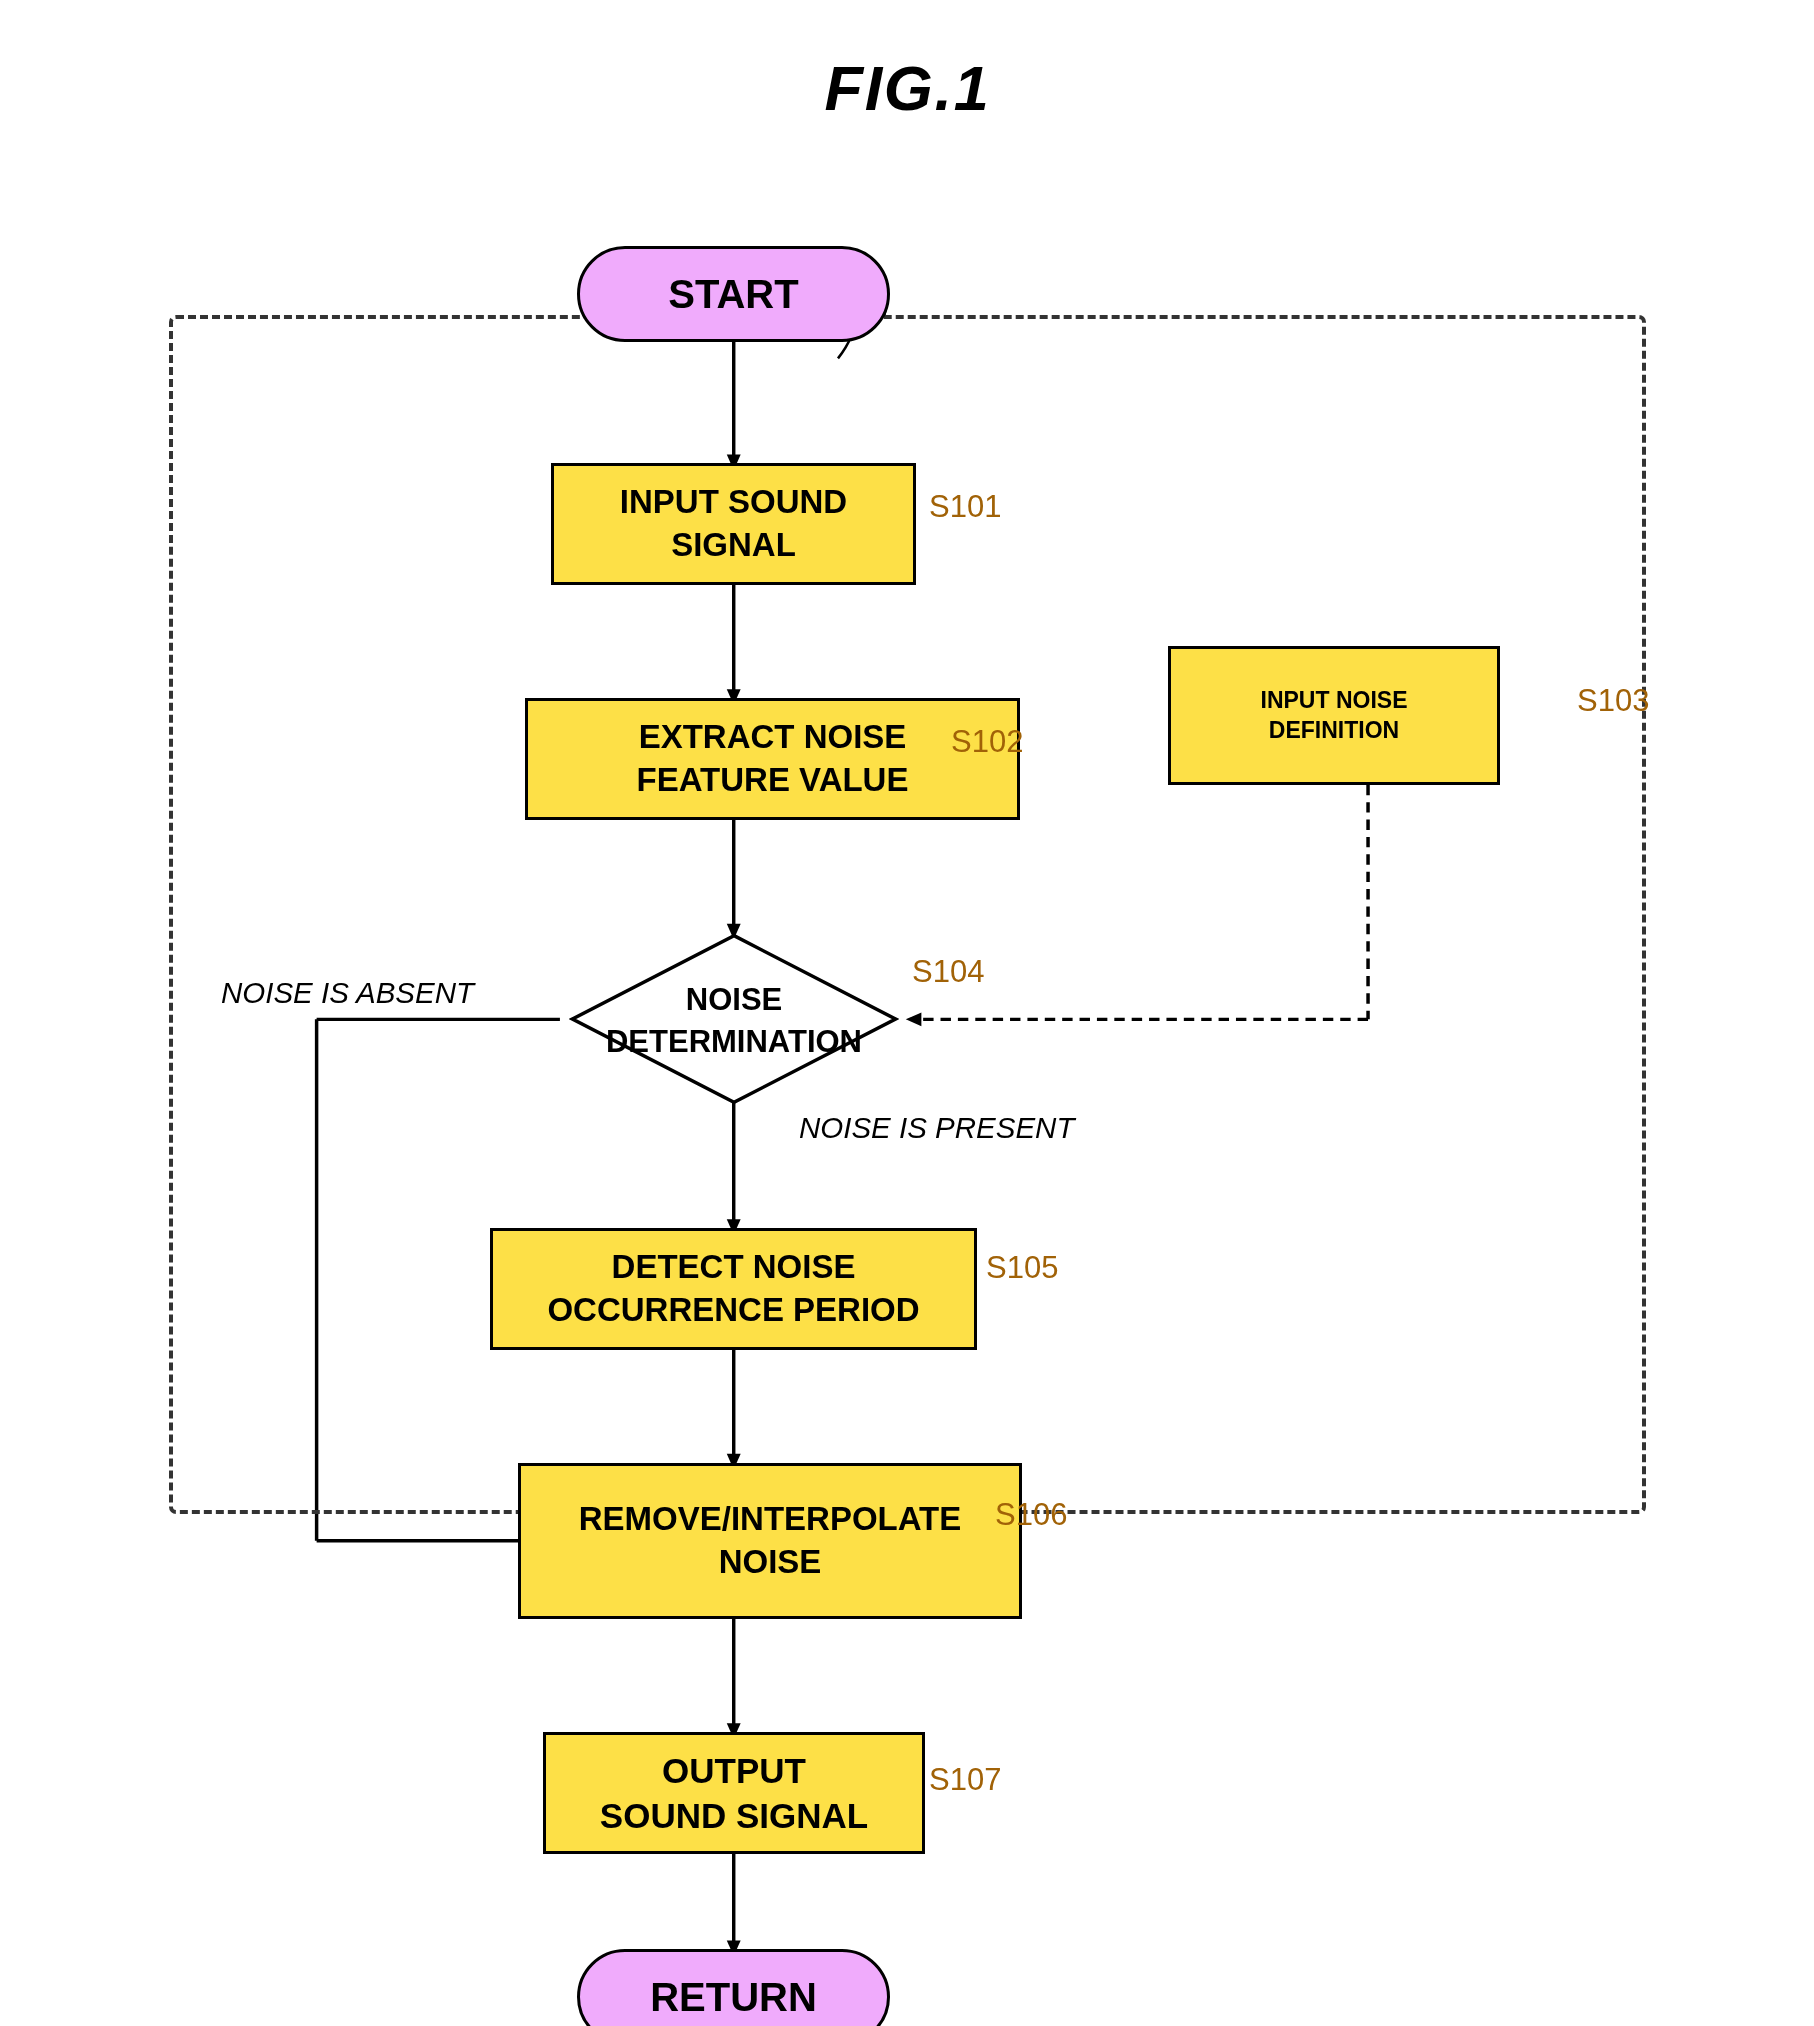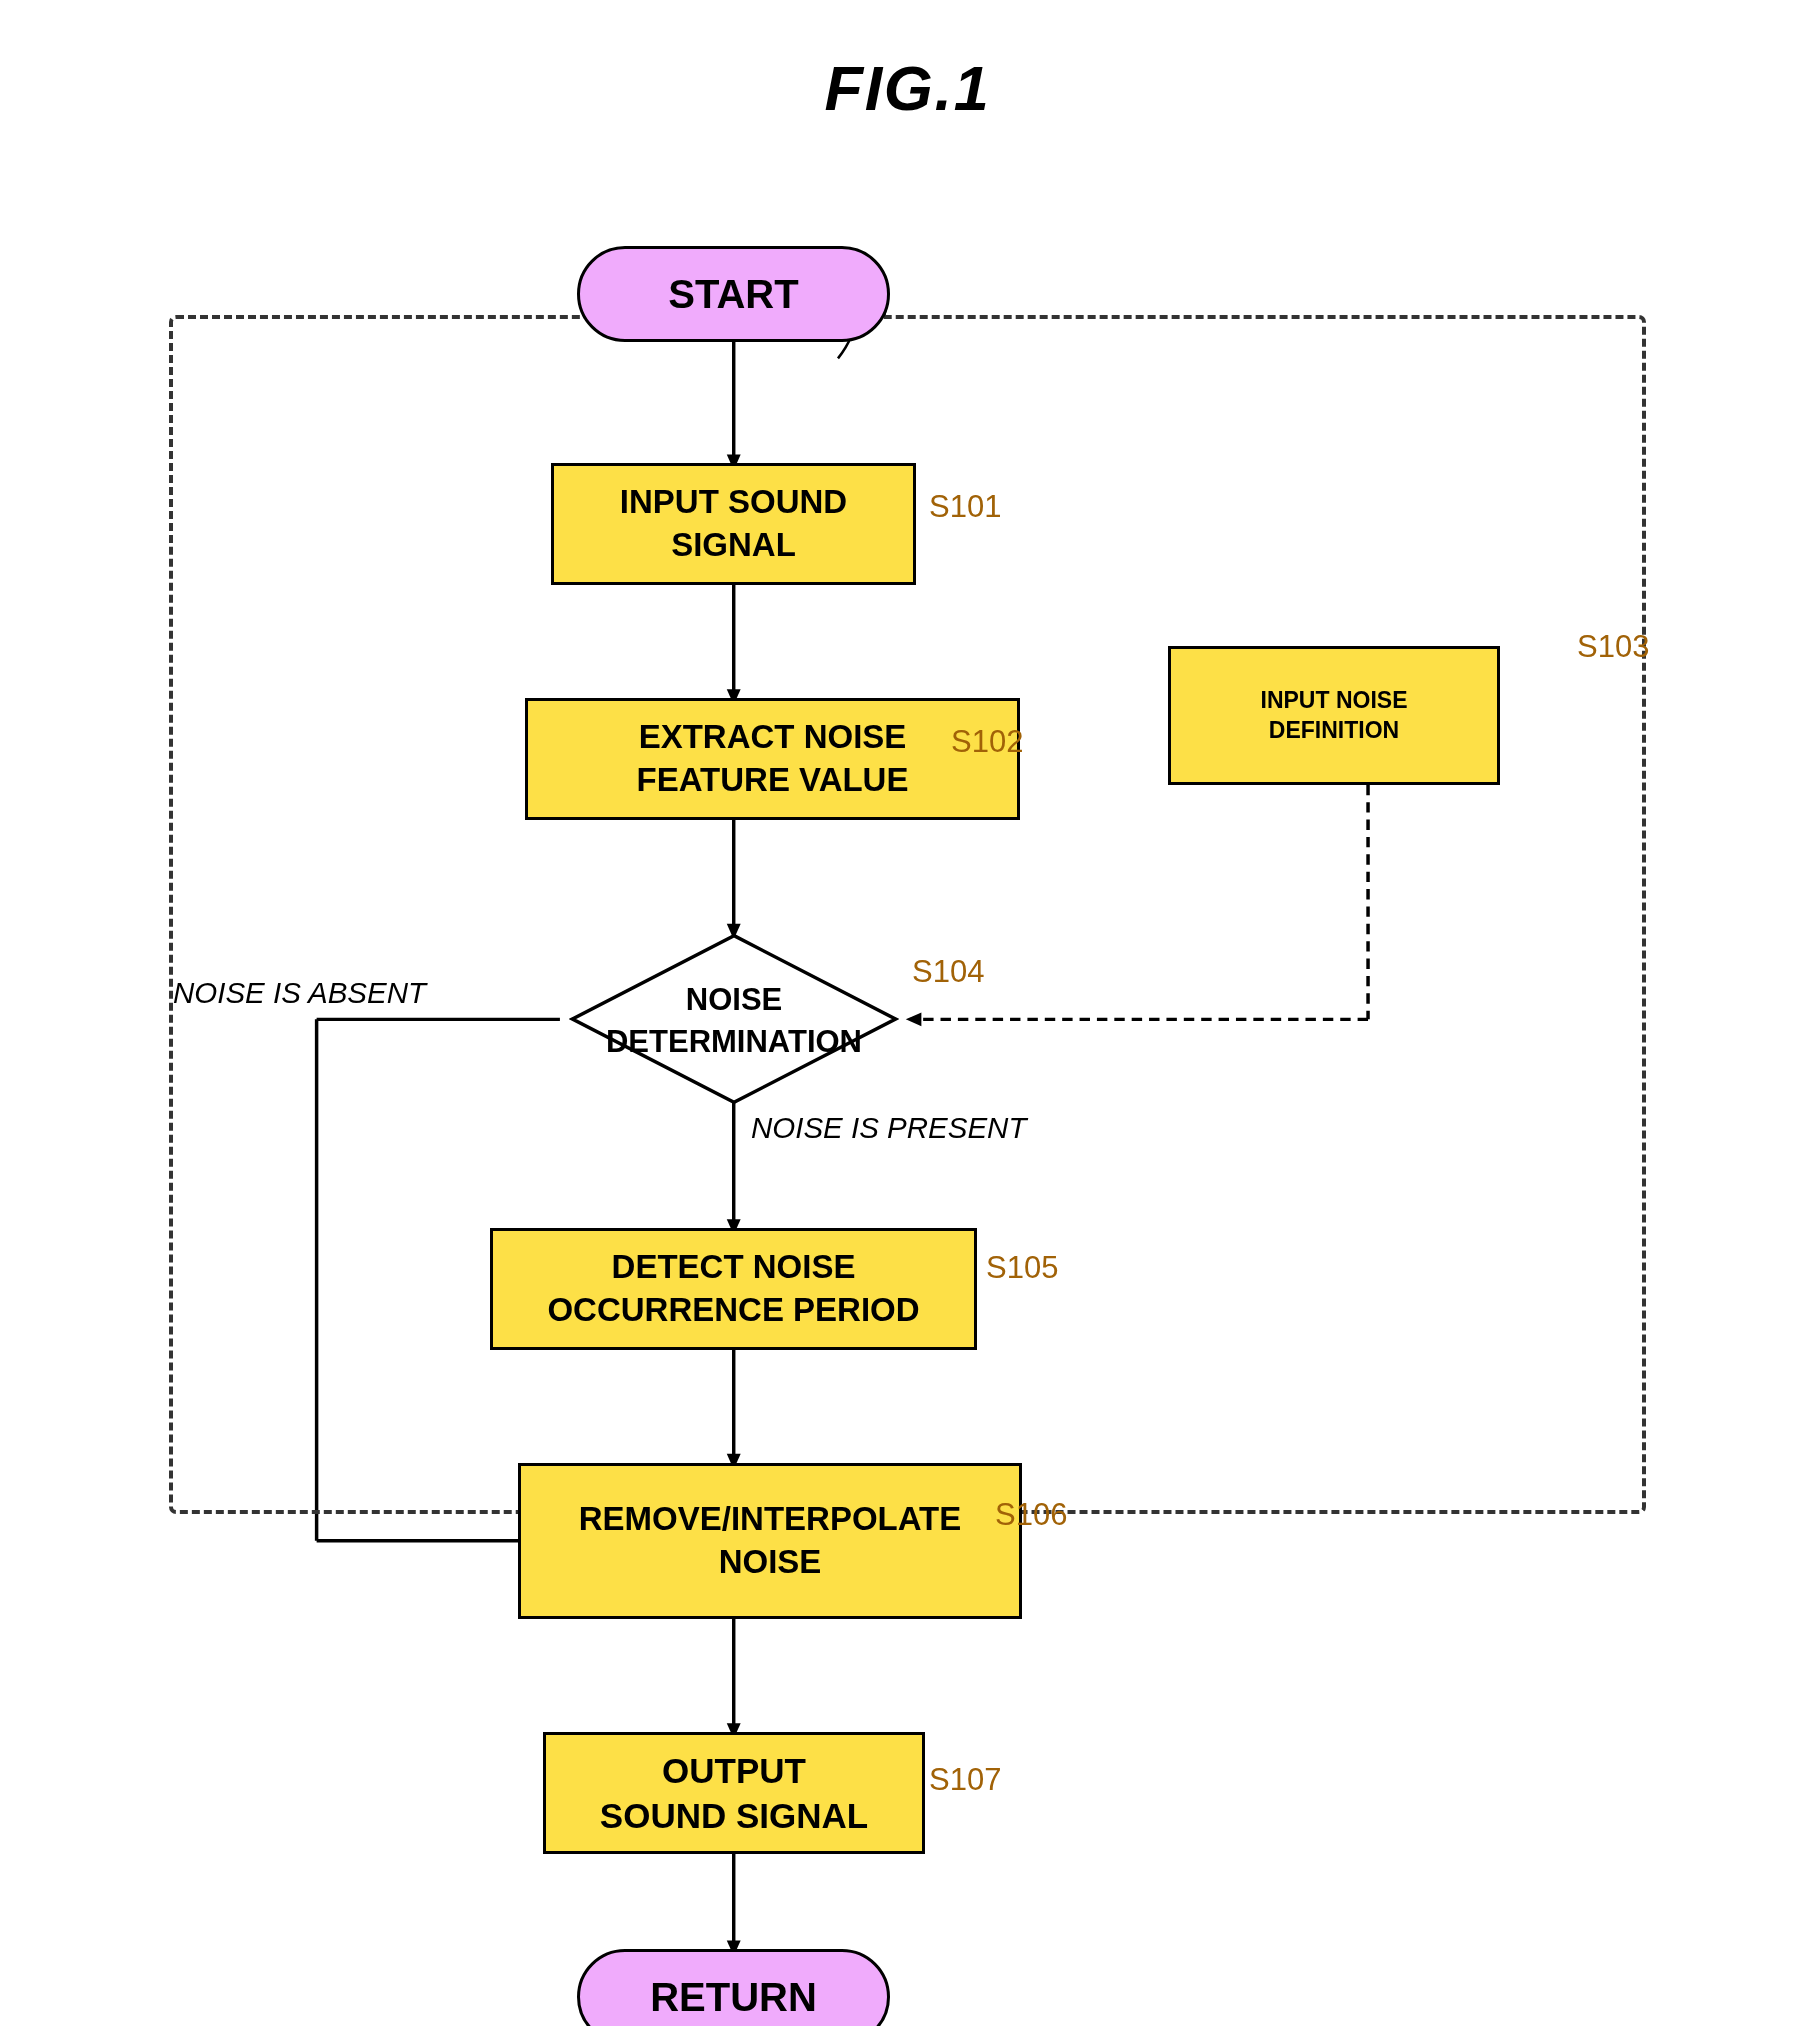--- a/index.html
+++ b/index.html
@@ -93,20 +93,21 @@
       width: 100%;
       height: 100%;
       overflow: visible;
     }
 
     .label {
       position: absolute;
       font-size: 31px;
       font-style: italic;
       color: #000;
+      margin-left: 48px;
     }
 
     .step-label {
       position: absolute;
       font-size: 31px;
       color: #a16207;
     }
   </style>
 </head>
 <body>
@@ -166,21 +167,21 @@
   <div class="step-label" style="top:330px; left:847px;">S101</div>
 
   <div class="shape process" style="top: 539px; left: 443px; width: 495px; height: 122px; font-size:33px; line-height:1.3;">
     <span>EXTRACT NOISE<br>FEATURE VALUE</span>
   </div>
   <div class="step-label" style="top:565px; left:869px;">S102</div>
 
   <div class="shape process" style="top: 487px; left: 1086px; width: 332px; height: 139px; font-size:23px; line-height:1.3;">
     <span>INPUT NOISE<br>DEFINITION</span>
   </div>
-  <div class="step-label" style="top:470px; left:1495px;">S103</div>
+  <div class="step-label" style="top:524px; left:1495px;">S103</div>
 
   <div class="diamond-wrapper" style="position:absolute; top:773px; left:487px; width:330px; height:174px;">
     <svg width="330" height="174" viewBox="0 0 380 200">
       <polygon points="190,4 376,100 190,196 4,100" fill="white" stroke="black" stroke-width="4"></polygon>
     </svg>
     <div class="diamond-text" style="top:50%; left:50%; transform:translate(-50%,-50%);">
       <span style="font-size:31px; font-weight:bold;">NOISE<br>DETERMINATION</span>
     </div>
   </div>
   <div class="step-label" style="top:795px; left:830px;">S104</div>

